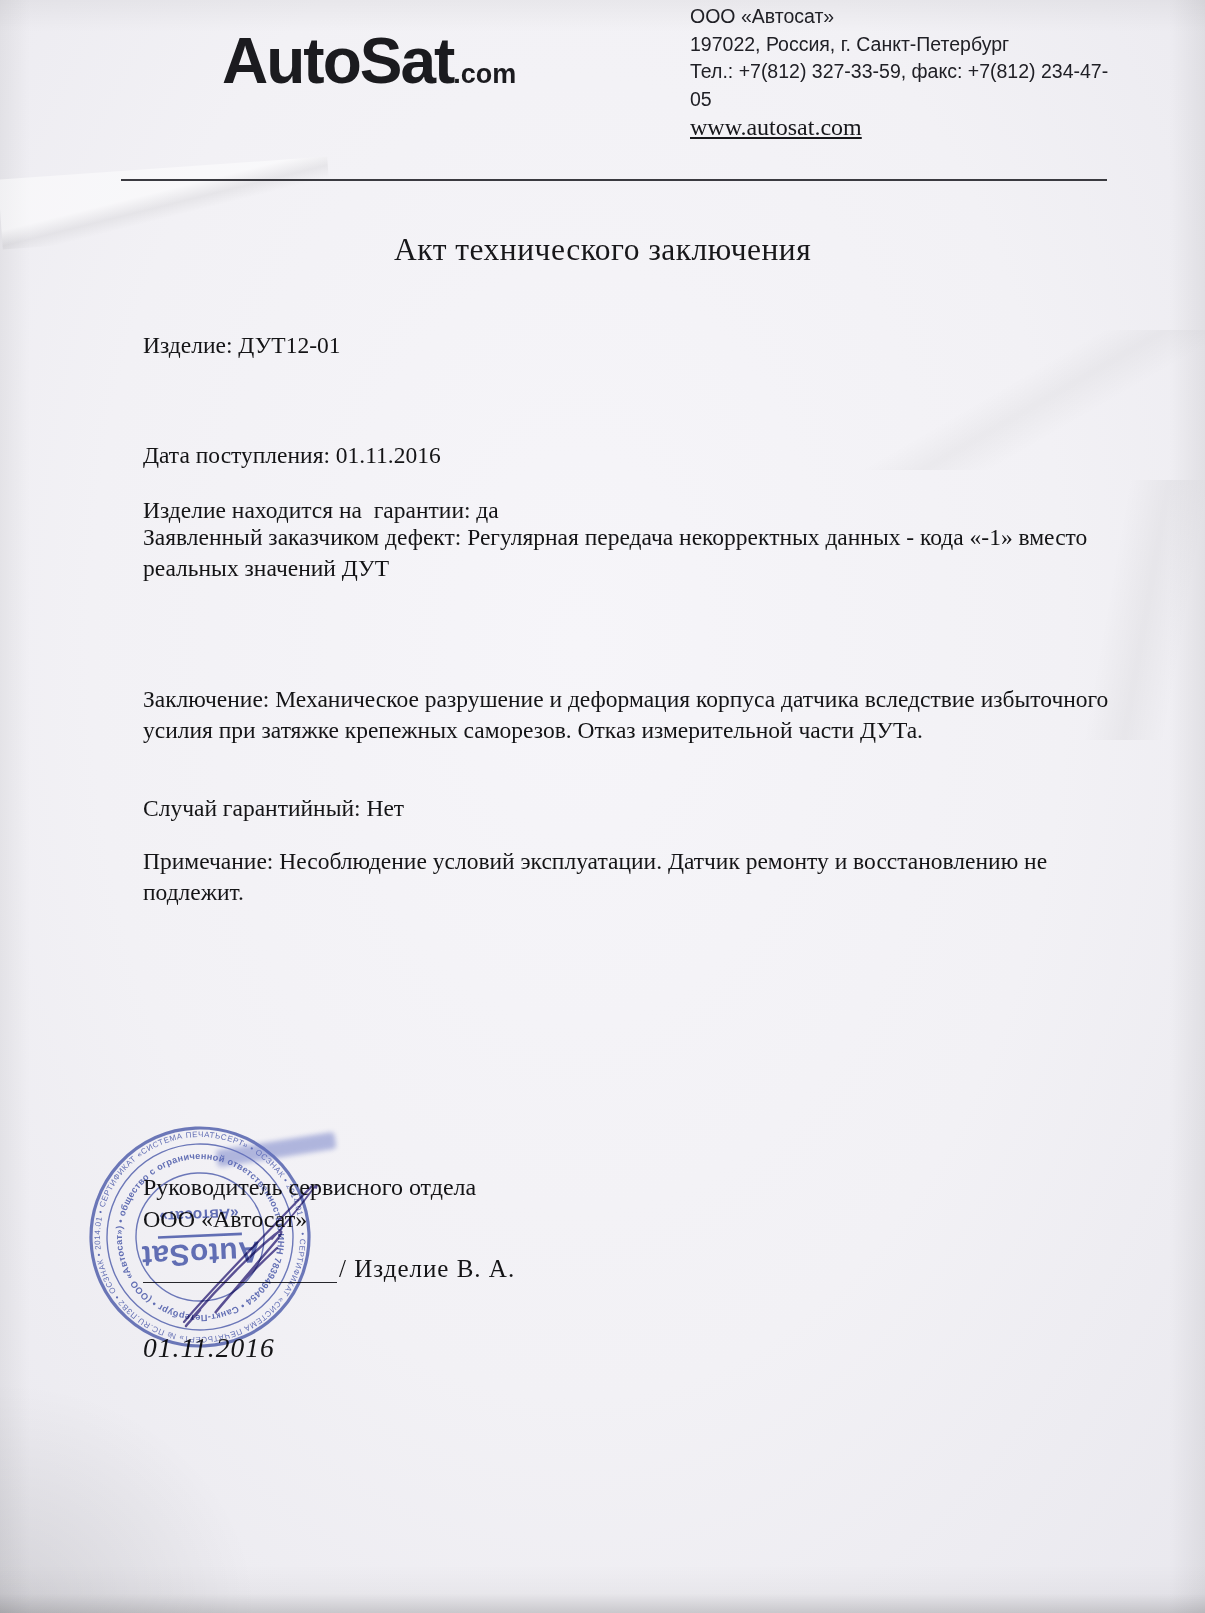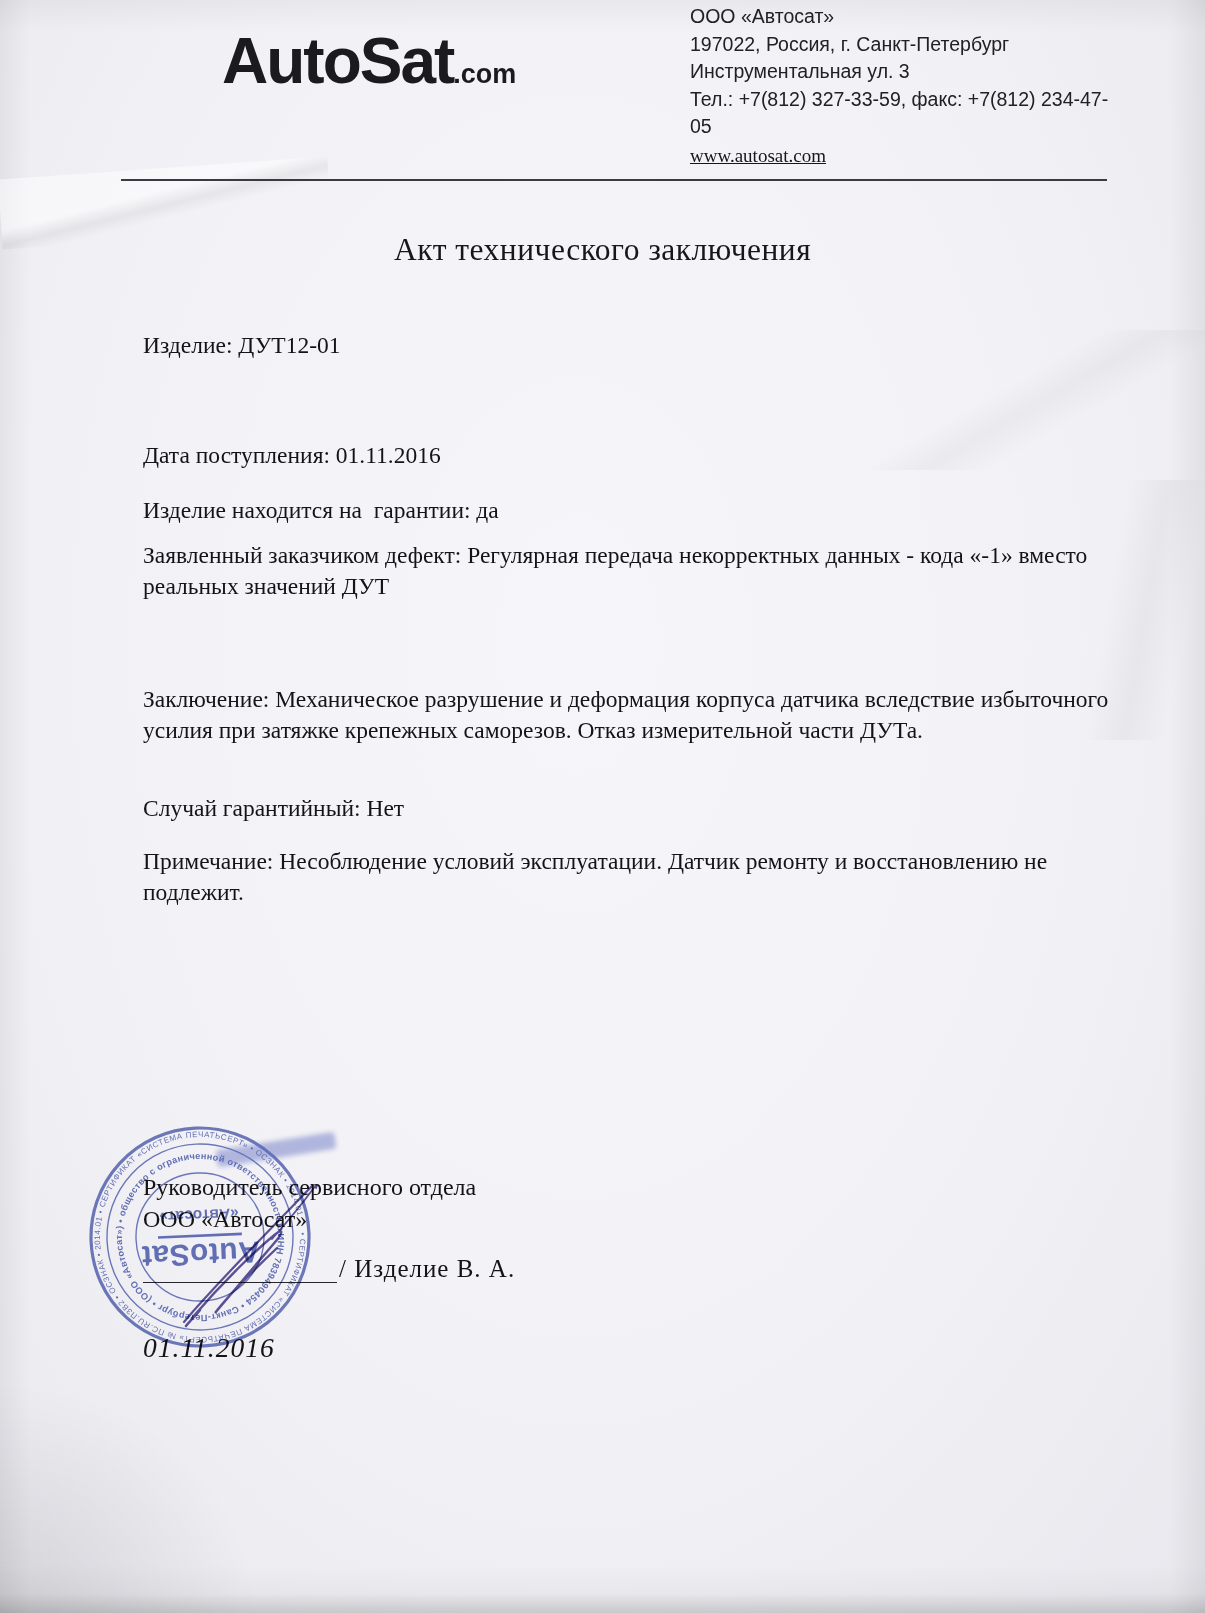--- a/index.html
+++ b/index.html
@@ -22,32 +22,32 @@
   .crease4{left:820px;top:330px;width:385px;height:140px;
     background:linear-gradient(150deg, rgba(0,0,0,0) 45%, rgba(0,0,0,.035) 55%, rgba(0,0,0,0) 66%);}
 
   .logo{position:absolute;left:222px;top:24px;
     font-family:"Liberation Sans", sans-serif;font-weight:800;
     font-size:64px;letter-spacing:-2px;color:#1b1b1f;}
   .logo .tld{font-size:27px;letter-spacing:0;}
 
   .letterhead{position:absolute;left:690px;top:3px;width:500px;
     font-family:"Liberation Sans", sans-serif;font-size:19.5px;line-height:27.6px;color:#202026;}
-  .letterhead .website{font-family:"Liberation Serif", serif;font-size:19px;
+  .letterhead .website{font-family:"Liberation Serif", serif;font-size:24px;
     text-decoration:underline;color:#17171b;margin-top:1px;}
 
   .divider{position:absolute;left:121px;top:179px;width:986px;height:2.4px;background:#3a3a40;}
 
   .title{position:absolute;left:394px;top:232px;margin:0;
     font-size:31.5px;font-weight:normal;letter-spacing:.5px;color:#17171a;}
 
   .para{position:absolute;left:143px;width:970px;margin:0;
     font-size:23.5px;line-height:31px;white-space:pre-wrap;}
   .p1{top:330px}.p2{top:385px}.p3{top:440px}.p4{top:495px}
-  .p5{top:540px}.p6{top:684px}.p7{top:793px}.p8{top:846px}
+  .p5{top:522px}.p6{top:684px}.p7{top:793px}.p8{top:846px}
 
   .sig-block{position:absolute;left:143px;top:1172px;font-size:24px;line-height:31.5px;}
   .sig-row{position:absolute;left:143px;top:1250px;display:flex;align-items:flex-end;font-size:25px;}
   .sig-underline{display:inline-block;width:194px;height:32px;border-bottom:1.8px solid #26262b;}
   .sig-name{padding-left:2px;letter-spacing:1px;}
   .sig-date{position:absolute;left:143px;top:1332px;font-size:27.5px;letter-spacing:1px;font-style:italic;}
 
   .stamp-svg{position:absolute;left:47px;top:1084px;mix-blend-mode:multiply;opacity:.93;}
   .stamp-smudge{position:absolute;left:216px;top:1141px;width:120px;height:17px;
     background:#5f6dc0;opacity:.45;filter:blur(2.5px);transform:rotate(-9deg);border-radius:4px;}
@@ -61,21 +61,20 @@
   <div class="crease crease1"></div>
   <div class="crease crease2"></div>
   <div class="crease crease3"></div>
   <div class="crease crease4"></div>
 
   <div class="logo"><span>AutoSat</span><span class="tld">.com</span></div>
 
   <div class="letterhead">
     <div>ООО «Автосат»</div>
     <div>197022, Россия, г. Санкт-Петербург</div>
-    <div>Инструментальная ул. 3</div>
     <div>Тел.: +7(812) 327-33-59, факс: +7(812) 234-47-</div>
     <div>05</div>
     <div class="website">www.autosat.com</div>
   </div>
 
   <div class="divider"></div>
 
   <h1 class="title">Акт технического заключения</h1>
 
   <p class="para p1">Изделие: ДУТ12-01</p>

